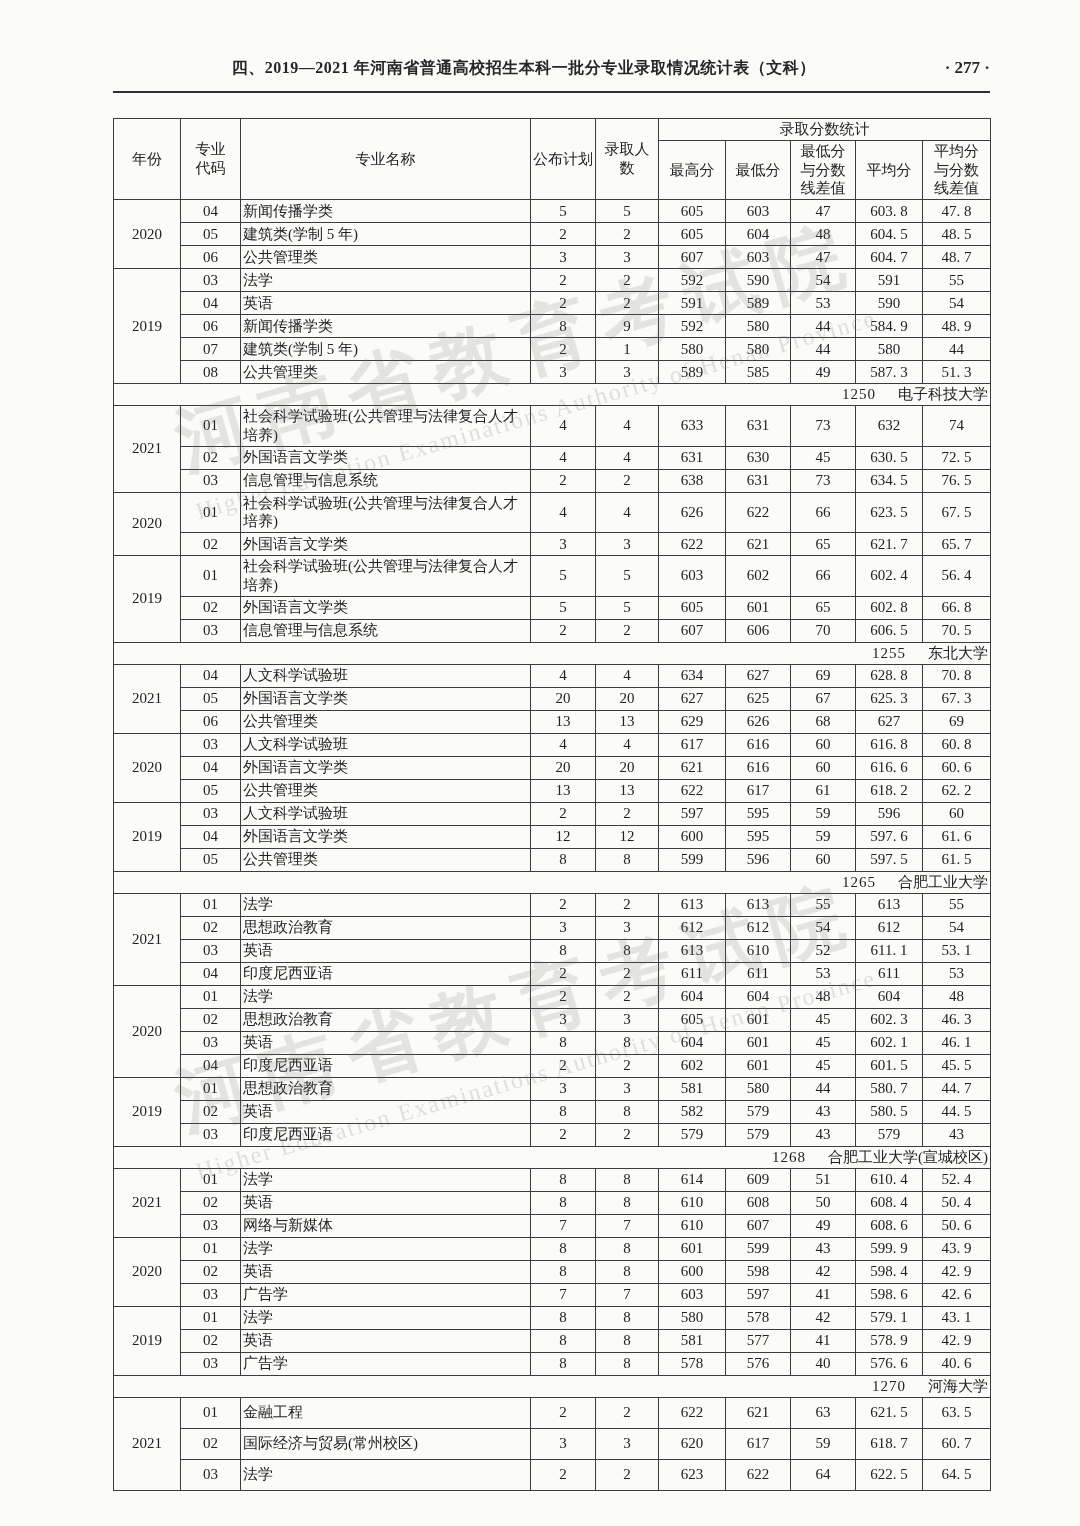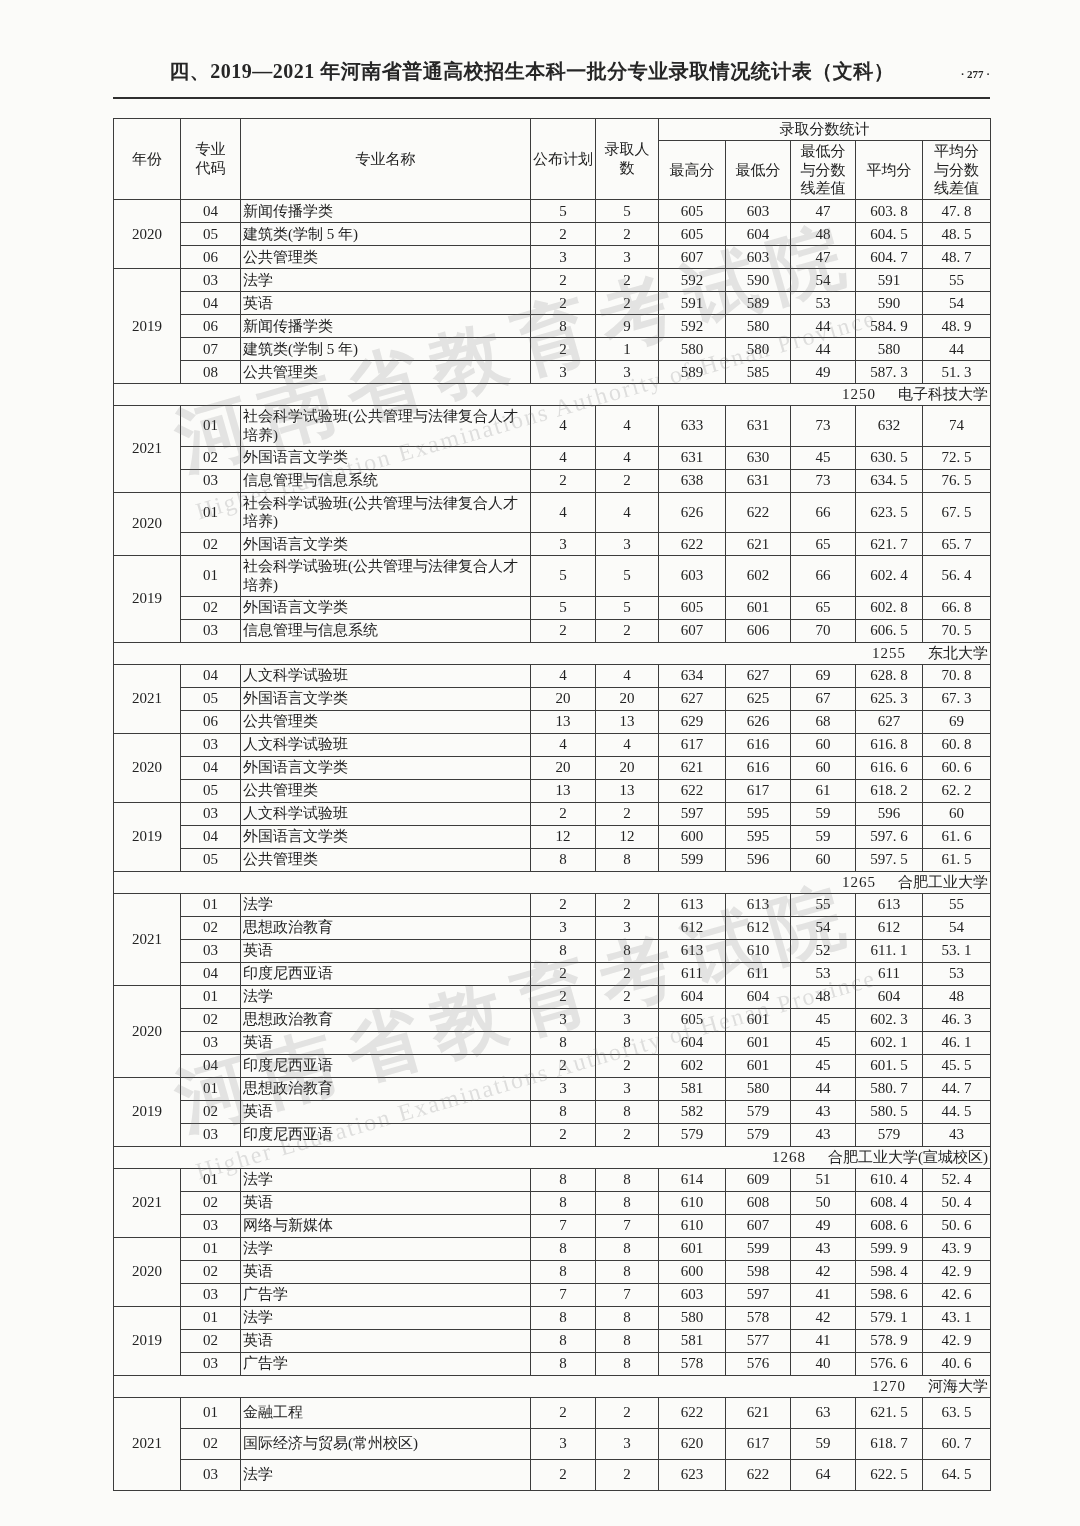--- a/index.html
+++ b/index.html
@@ -14,25 +14,25 @@
   
   .page-header {
     position:absolute;
     left:113px; right:90px; top:58px;
     display:flex; align-items:baseline;
     border-bottom:2.5px solid #2f2f2f;
     padding-bottom:12px;
   }
   .page-title {
     flex:1; text-align:center;
-    font-size:20px; font-weight:700; letter-spacing:0.5px;
+    font-size:16px; font-weight:700; letter-spacing:0.5px;
     color:#262626;
   }
   .page-number {
-    font-size:11px; font-weight:700; color:#262626;
+    font-size:17px; font-weight:700; color:#262626;
     margin-left:10px; white-space:nowrap;
   }
   
   .watermark {
     position:absolute;
     left:60px; width:960px;
     transform:rotate(-16deg);
     transform-origin:left center;
     pointer-events:none;
     z-index:3;

